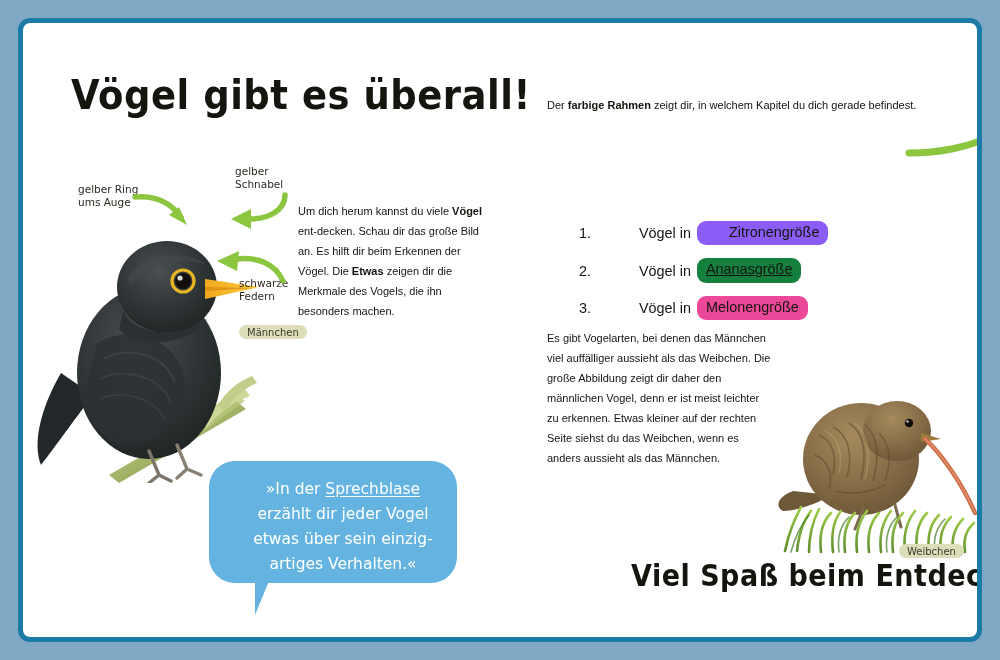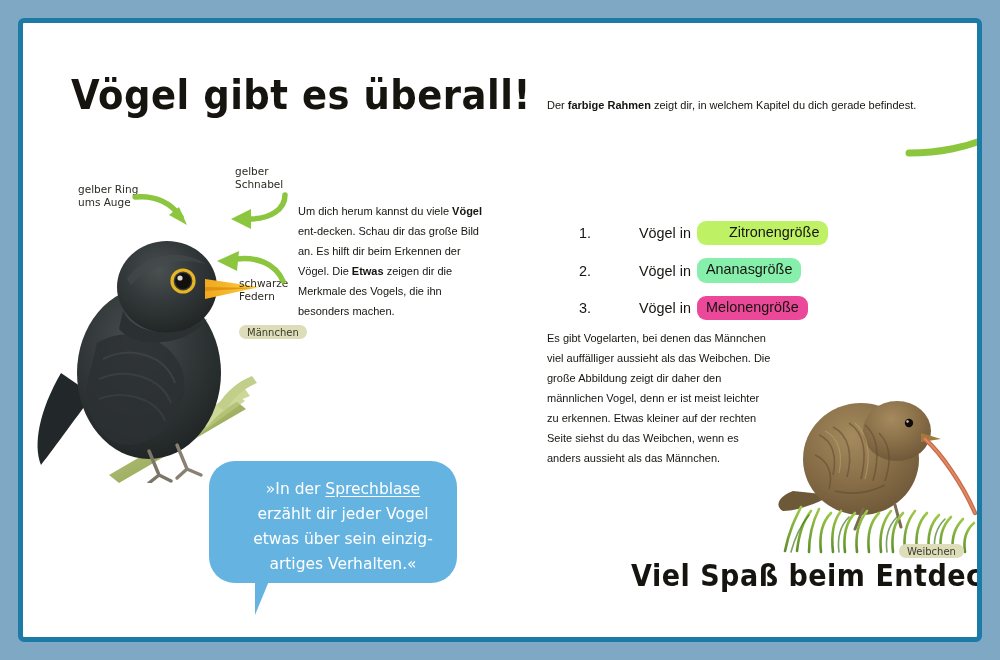--- a/index.html
+++ b/index.html
@@ -19,21 +19,21 @@
 
   
   .page-card {
     position: absolute;
     left: 18px;
     top: 18px;
     width: 964px;
     height: 624px;
     background: #ffffff;
     border: 5px solid #1c7ba6;
-    border-radius: 6px;
+    border-radius: 12px;
     overflow: hidden;
   }
 
   
   .hand {
     font-family: "DejaVu Sans", sans-serif;
     font-weight: bold;
     letter-spacing: 0.5px;
   }
 
@@ -128,22 +128,22 @@
   .size-num { width: 20px; display: inline-block; }
   .size-lead { margin-right: 6px; margin-left: 40px; }
   .badge {
     display: inline-block;
     padding: 2px 9px 3px;
     border-radius: 9px;
     font-size: 14.4px;
     color: #16140f;
     line-height: 1.35;
   }
-  .badge-1 { background: #bef264; padding-left: 32px; }
-  .badge-2 { background: #86efac; }
+  .badge-1 { background: #8b5cf6; padding-left: 32px; }
+  .badge-2 { background: #15803d; text-decoration: underline; }
   .badge-3 { background: #ec4899; }
 
   
   .chip {
     position: absolute;
     background: #ddddb9;
     border-radius: 7px;
     padding: 2px 8px 1px;
     font-family: "DejaVu Sans", sans-serif;
     font-size: 10px;

